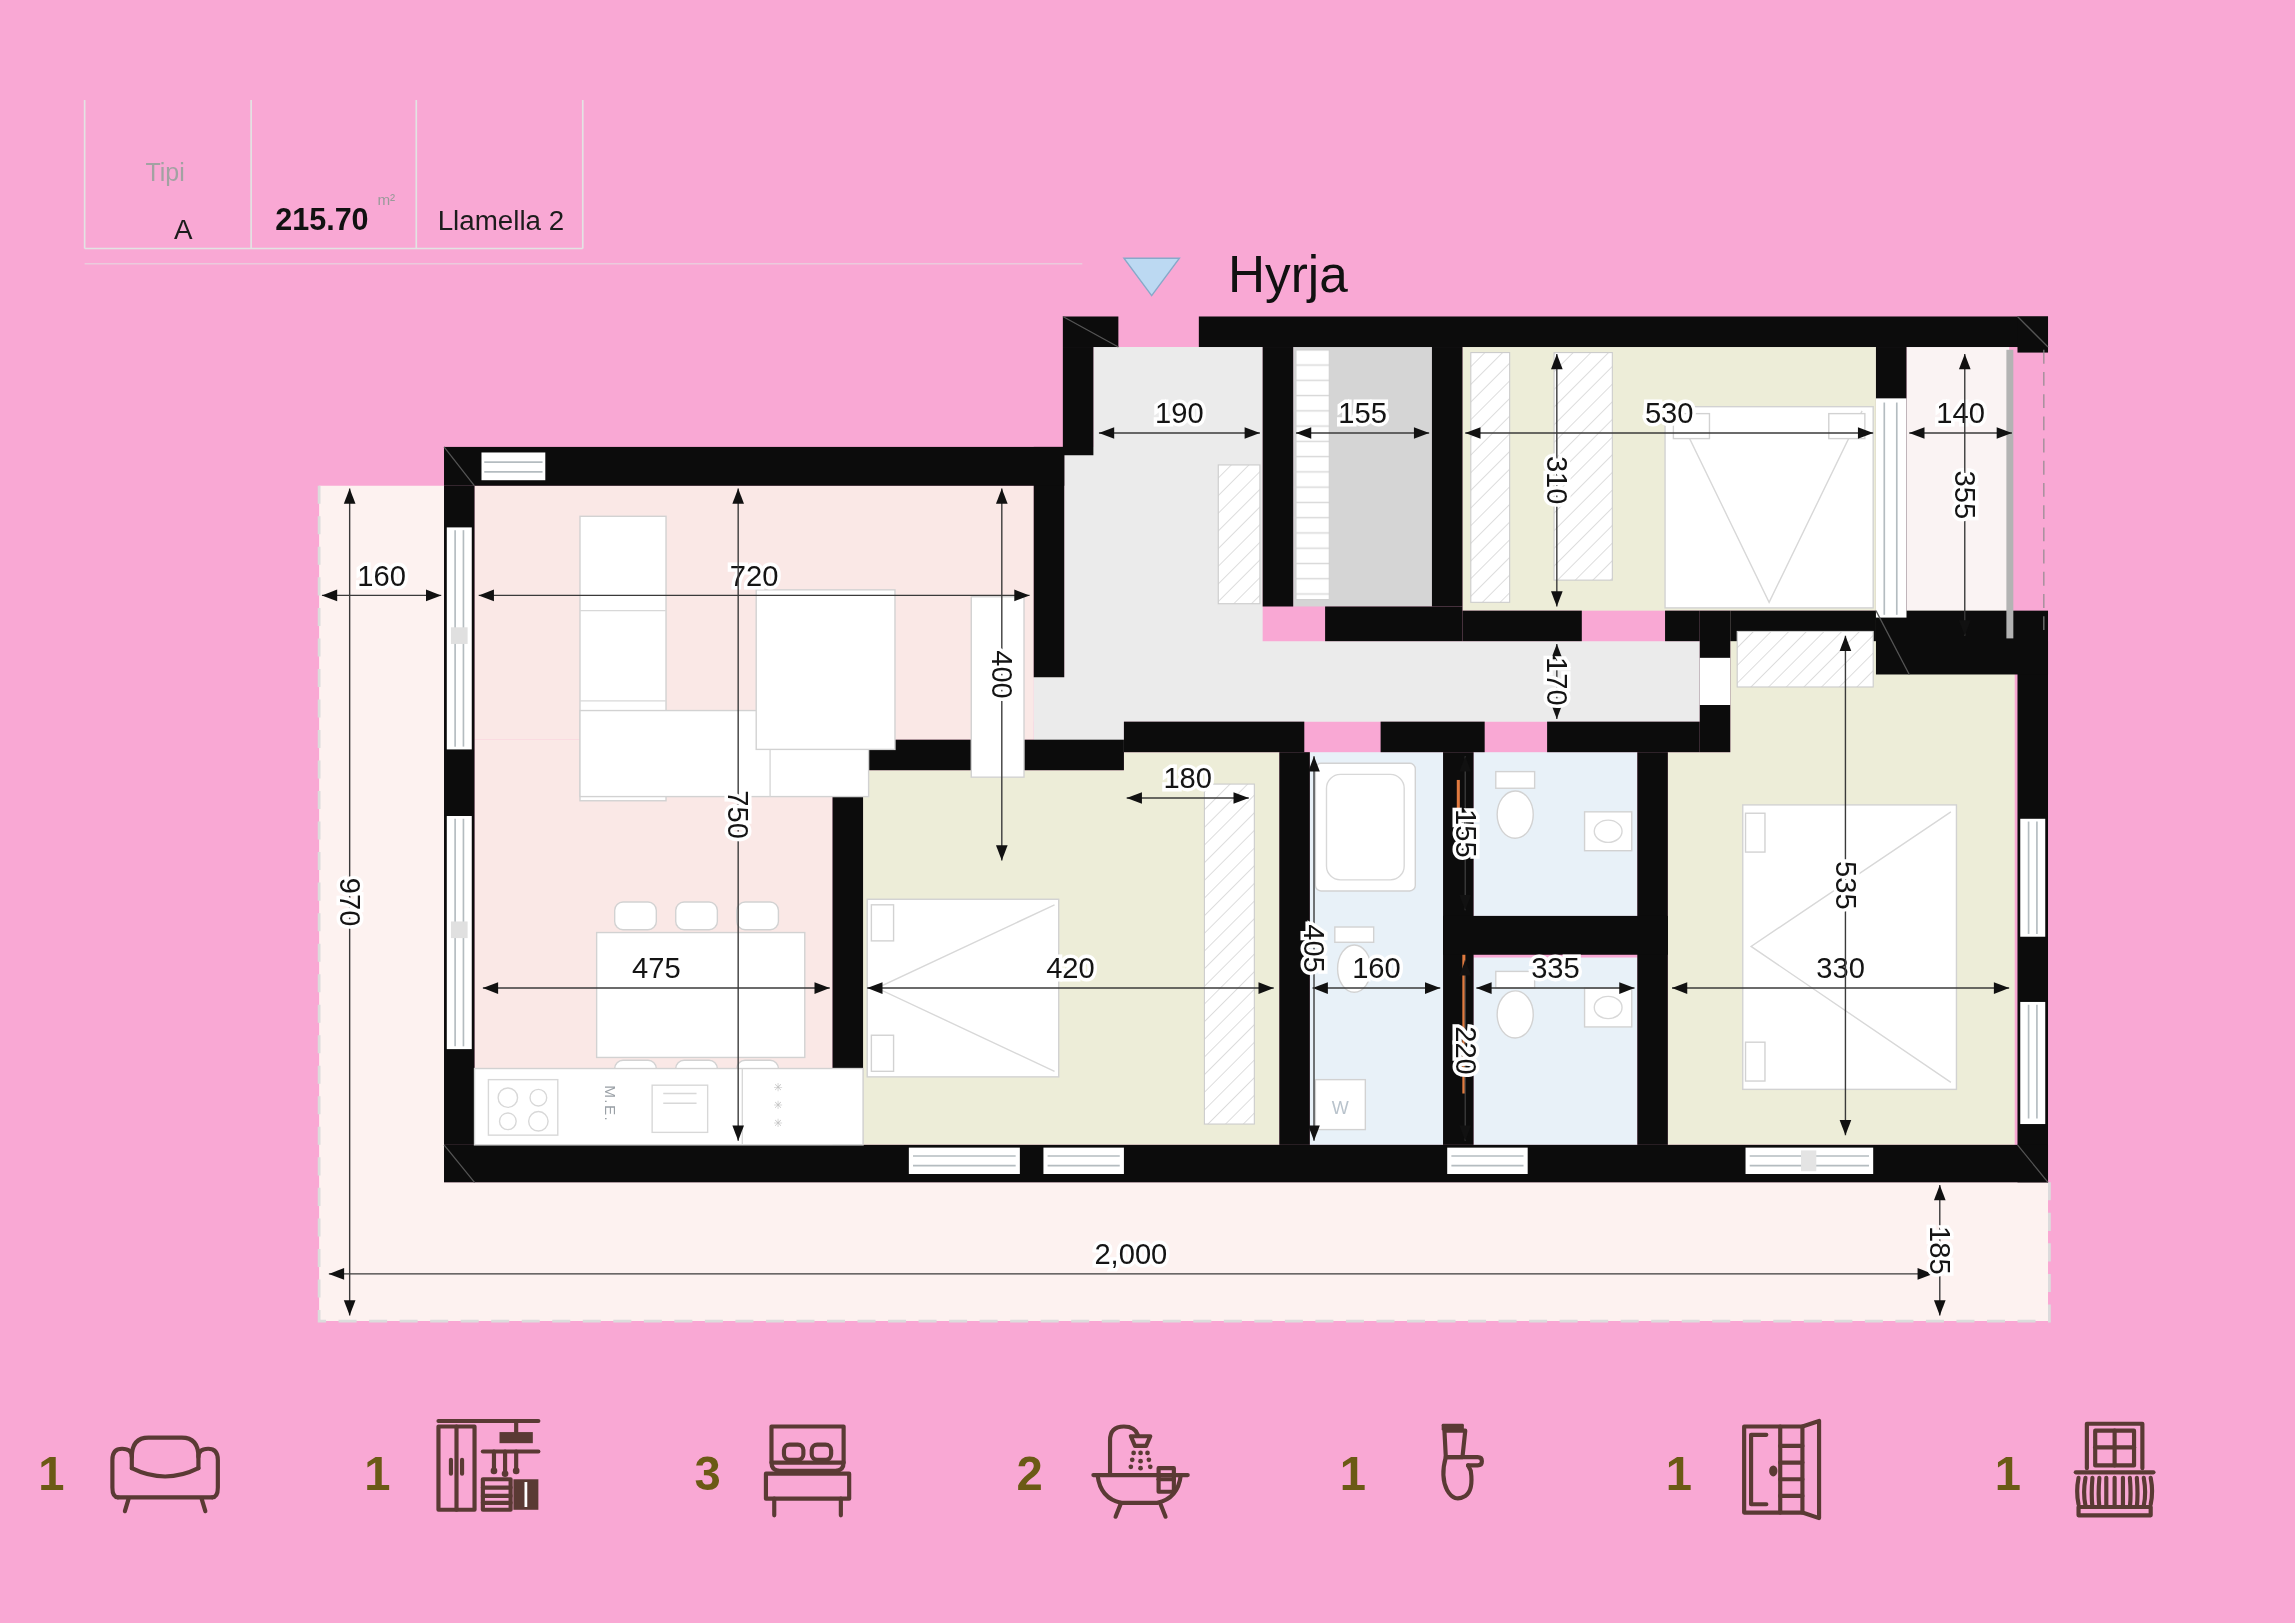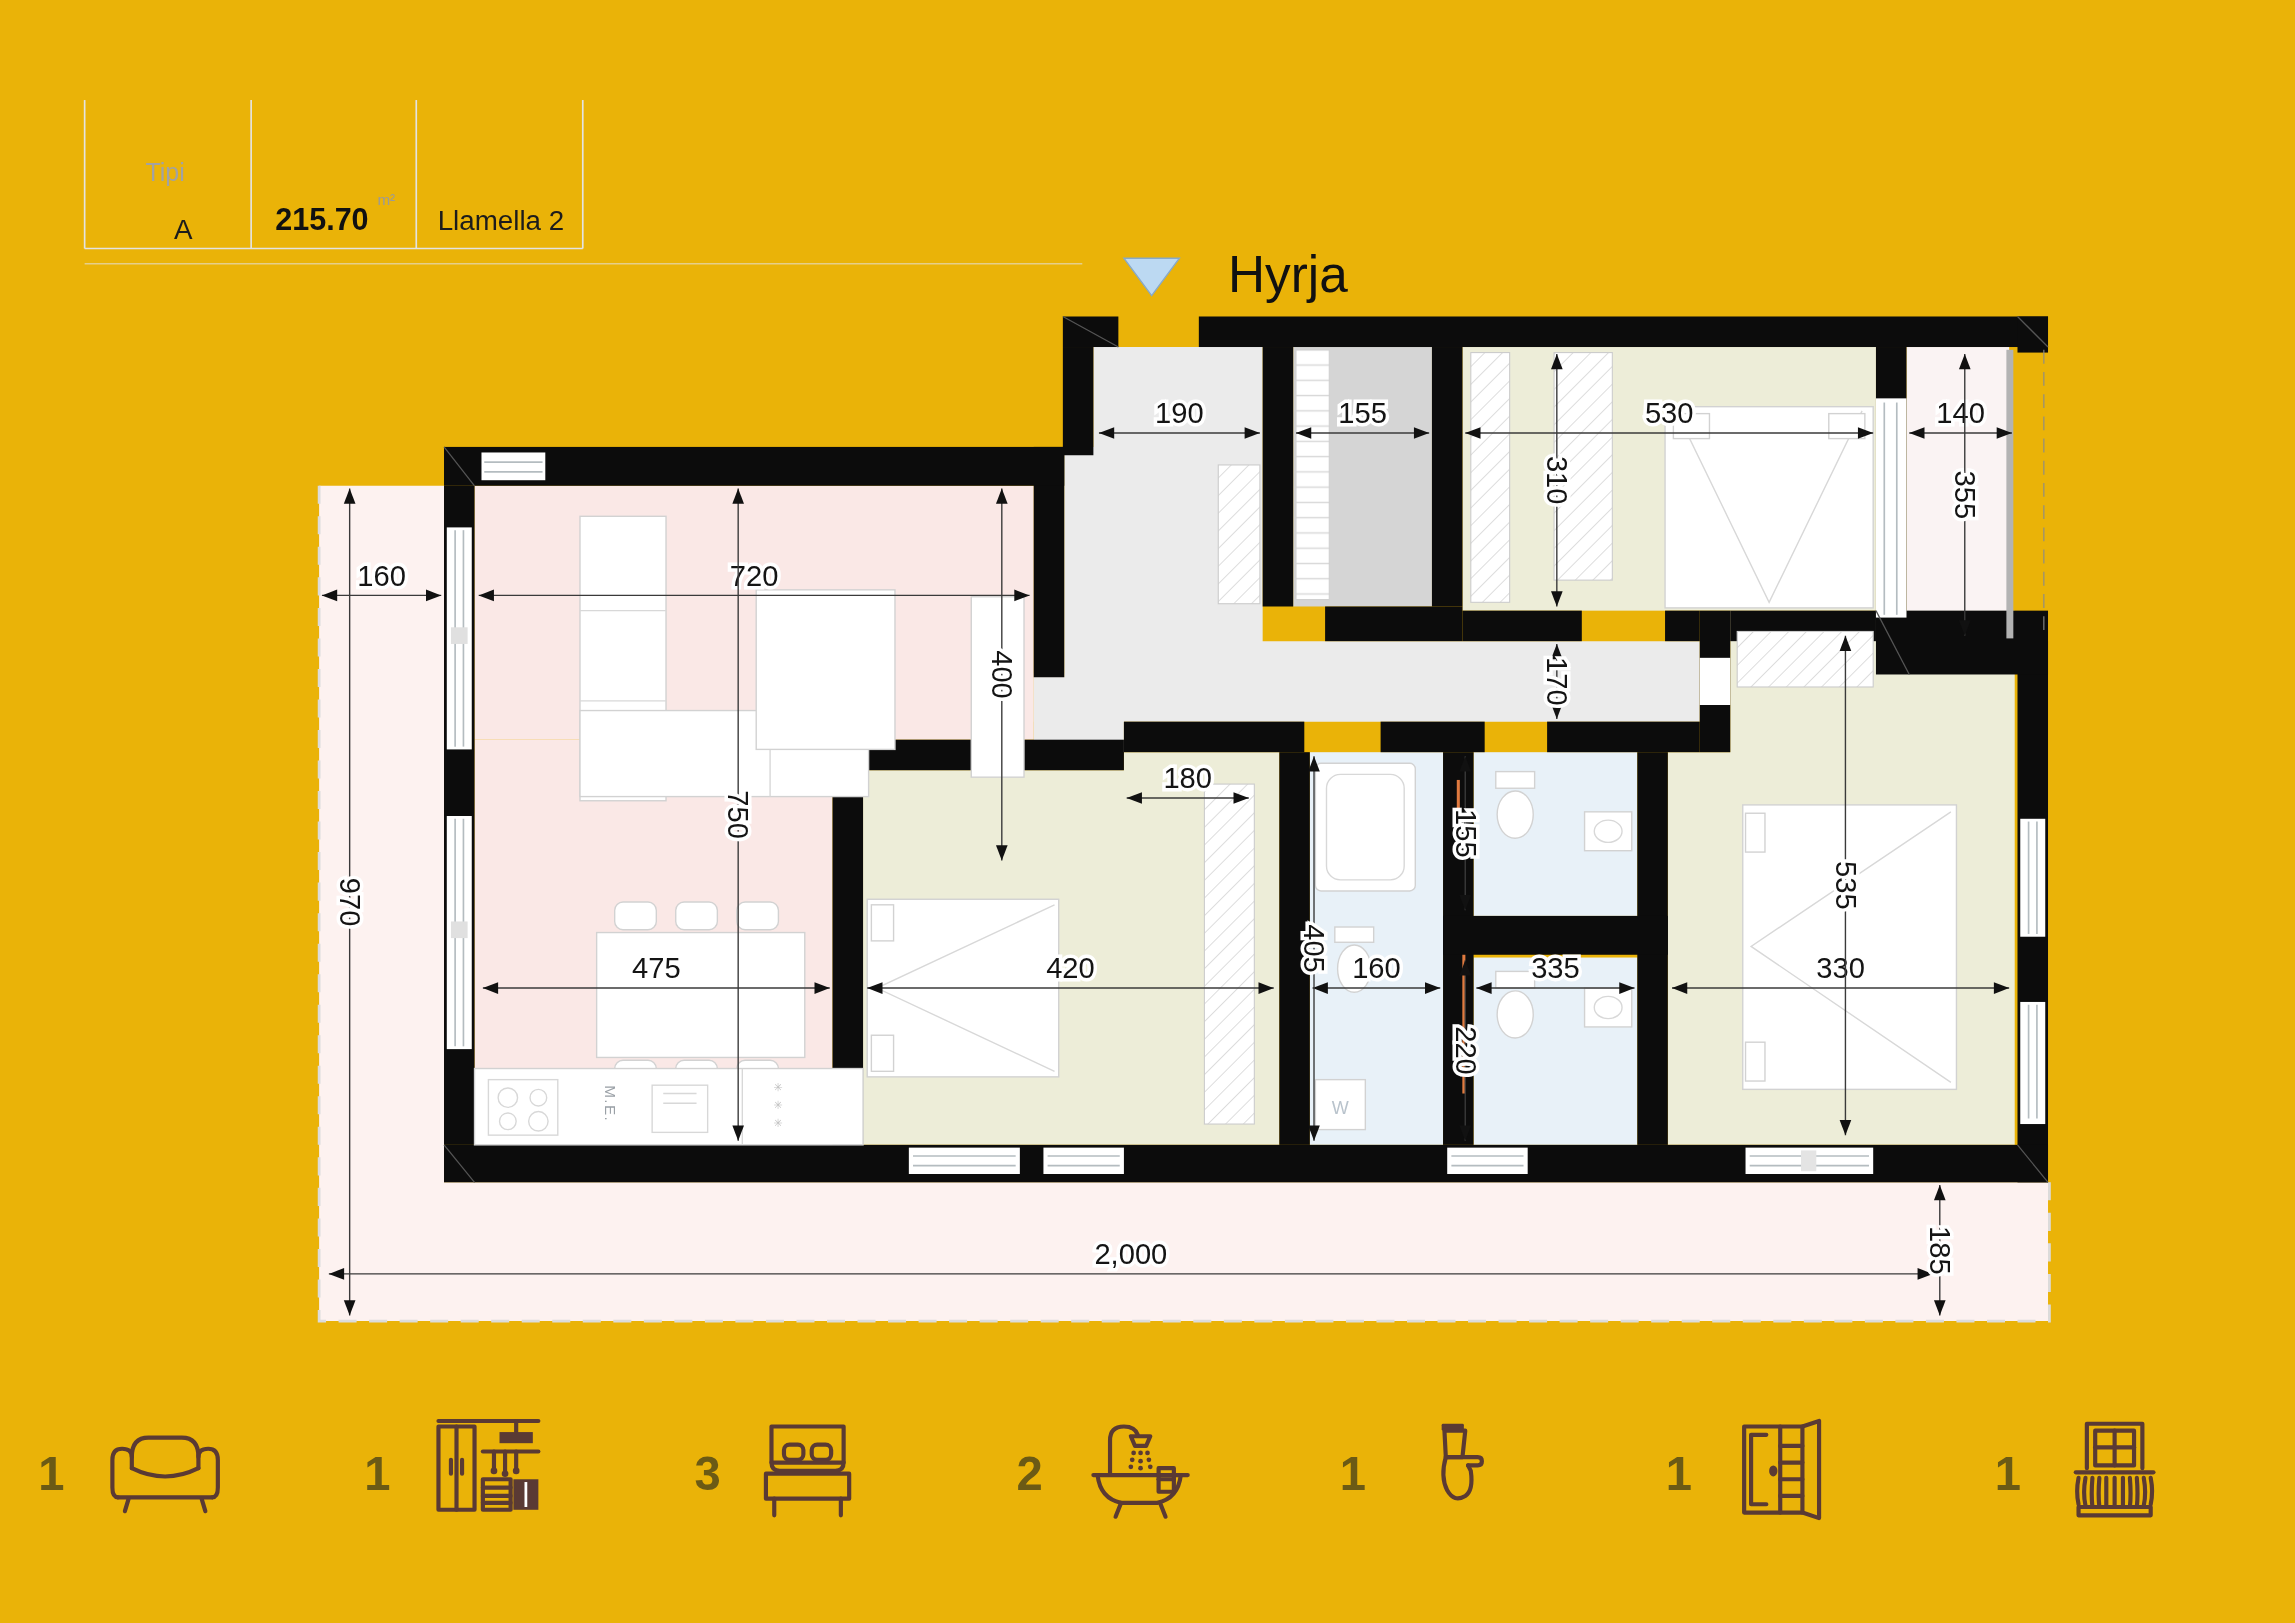--- a/index.html
+++ b/index.html
@@ -1,16 +1,16 @@
 <!DOCTYPE html>
 <html style="font-size:11px"><head>
 <meta charset="utf-8">
 <style>
   html,body{margin:0;padding:0;background:#ffffff;}
-  .page{position:relative;width:2295px;height:1623px;background:#eab308;font-family:"Liberation Sans",sans-serif;overflow:hidden;}
+  .page{position:relative;width:2295px;height:1623px;background:#f9a8d4;font-family:"Liberation Sans",sans-serif;overflow:hidden;}
   svg{display:block;}
   .wall{fill:#0c0c0c;}
   .thinline{stroke:#8a8a8a;stroke-width:0.8;fill:none;}
   .cornertick{stroke:#555;stroke-width:0.9;fill:none;}
   .furn{fill:#ffffff;stroke:#d2d2d2;stroke-width:1;}
   .furnline{stroke:#d8d8d8;stroke-width:1;fill:none;}
   .winframe{stroke:#b4bcc0;stroke-width:1.2;fill:none;}
   .winbox{fill:#ffffff;}
   .dim-text{font-size:21px;fill:#141414;text-anchor:middle;paint-order:stroke;stroke:#ffffff;stroke-width:5px;font-family:"Liberation Sans",sans-serif;}
   .dim-line{stroke:#3a3a3a;stroke-width:1;}

